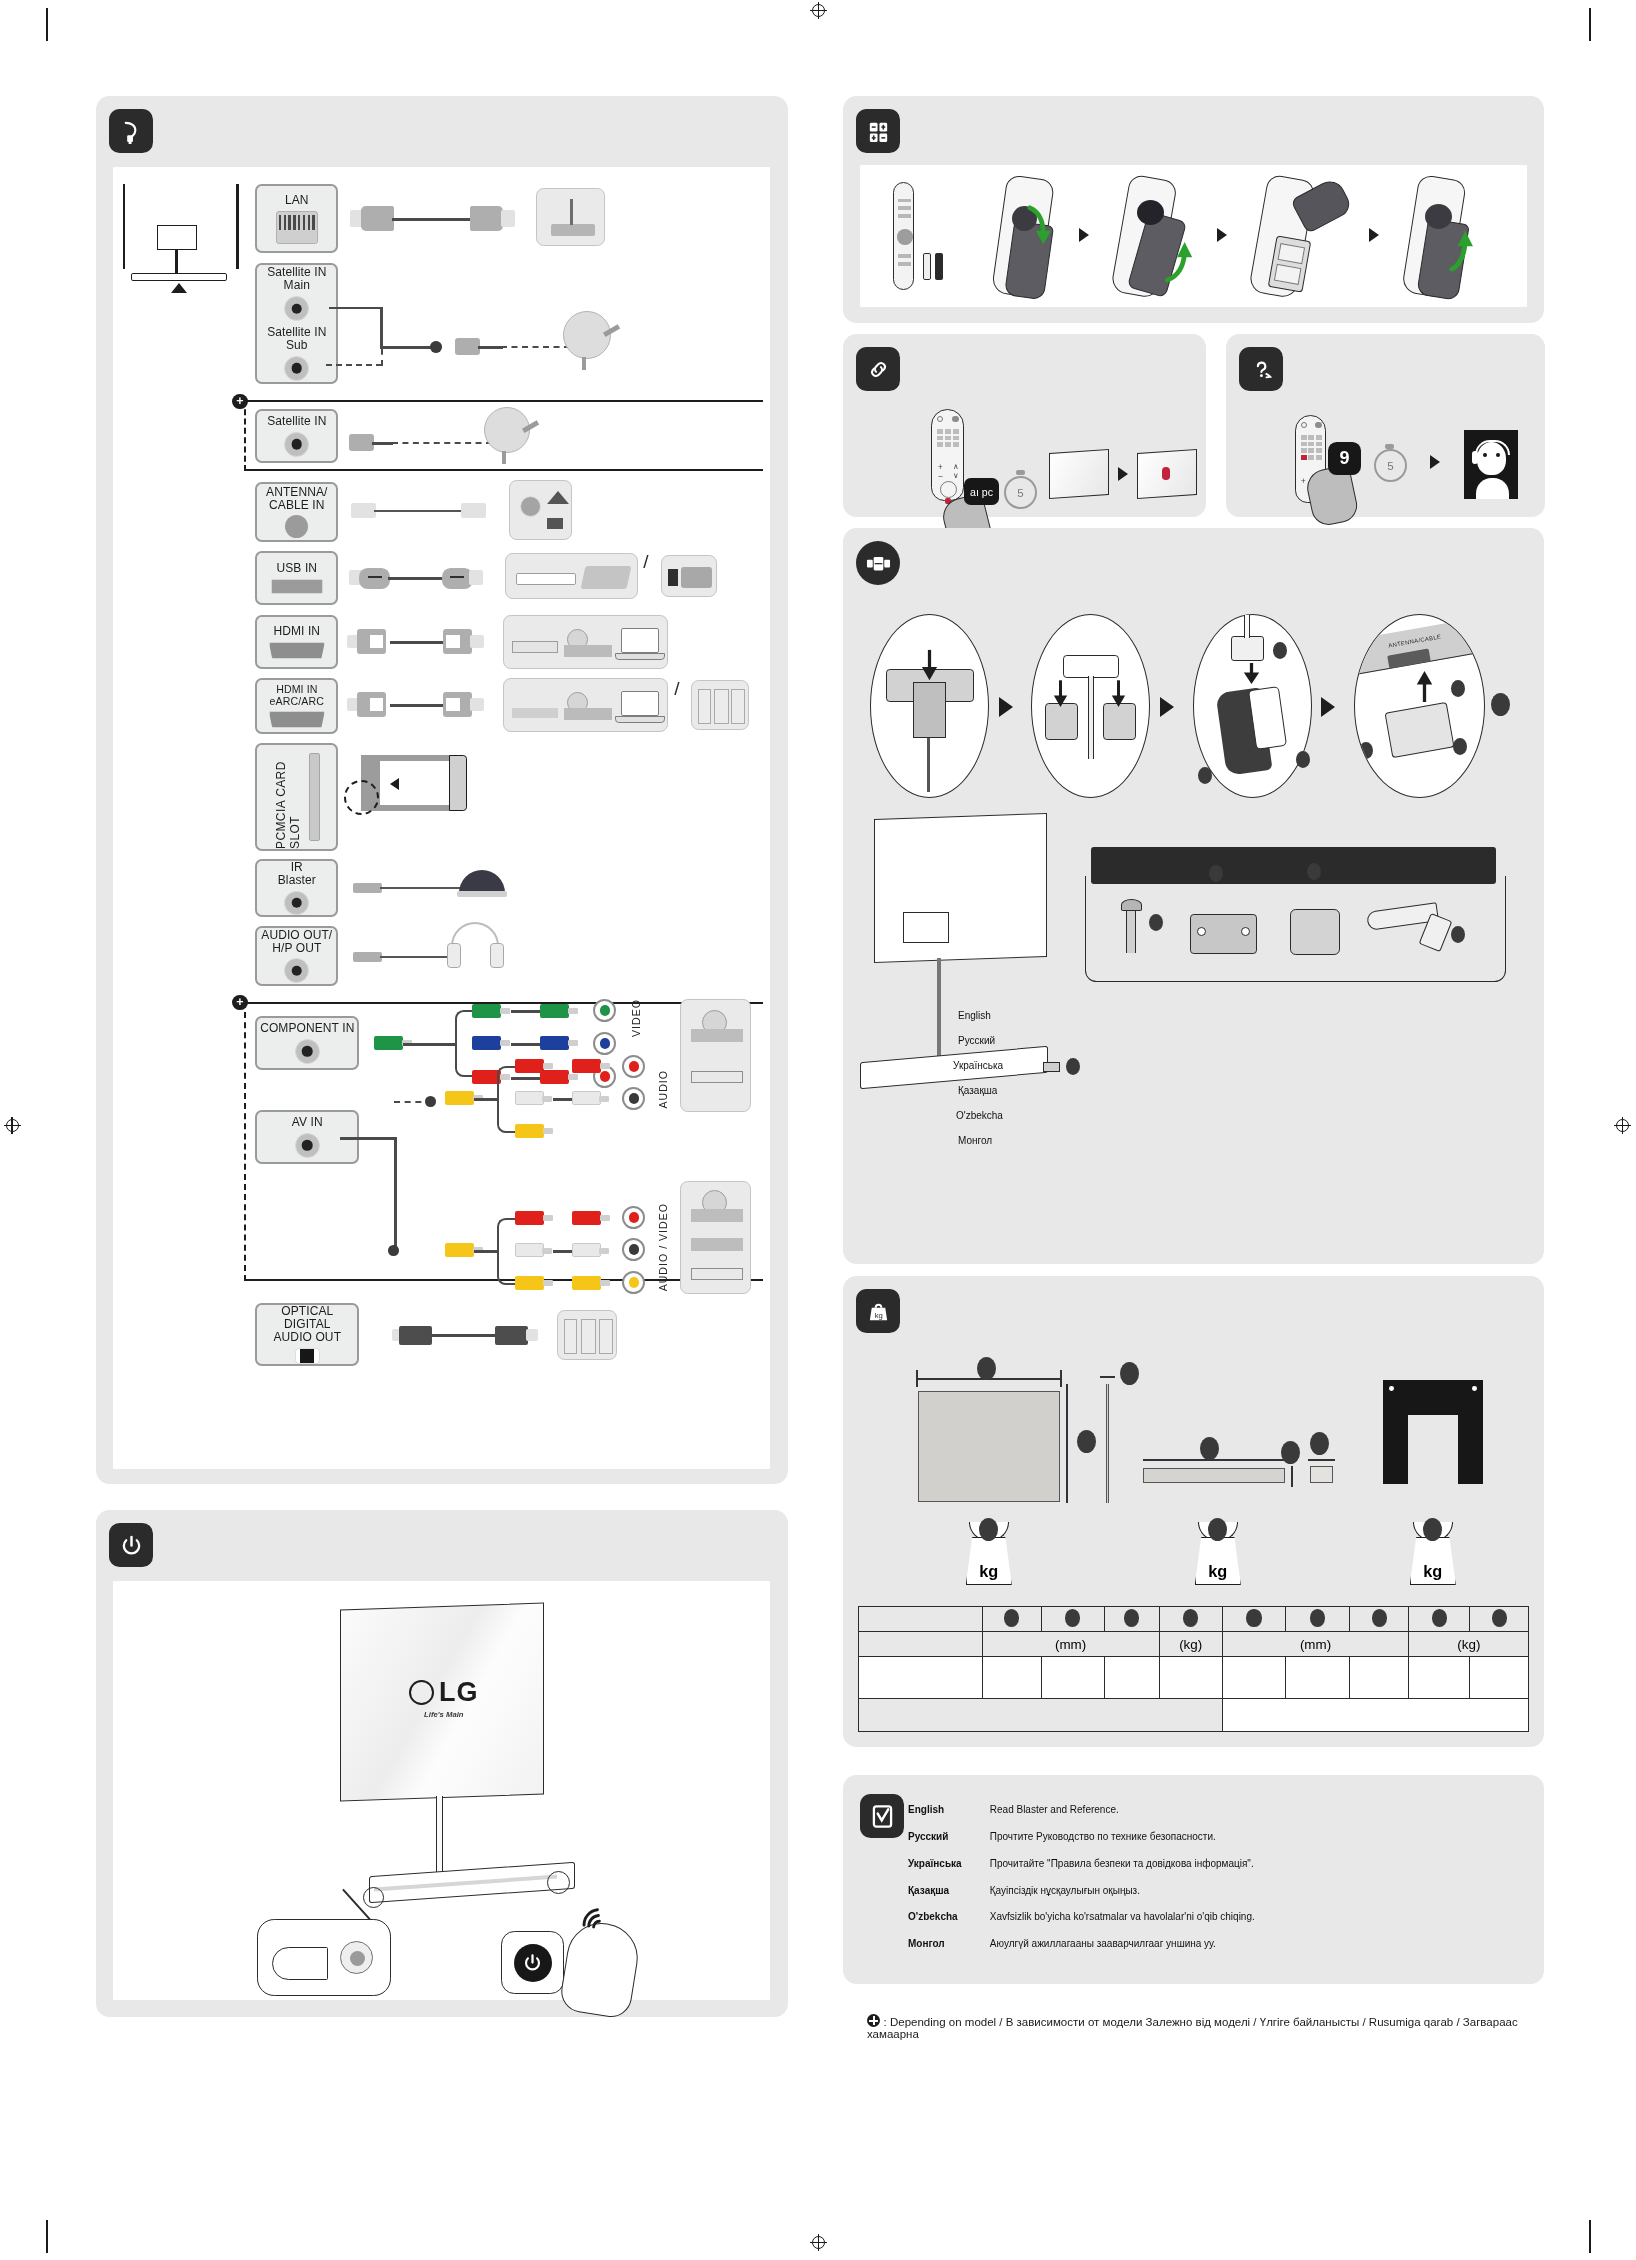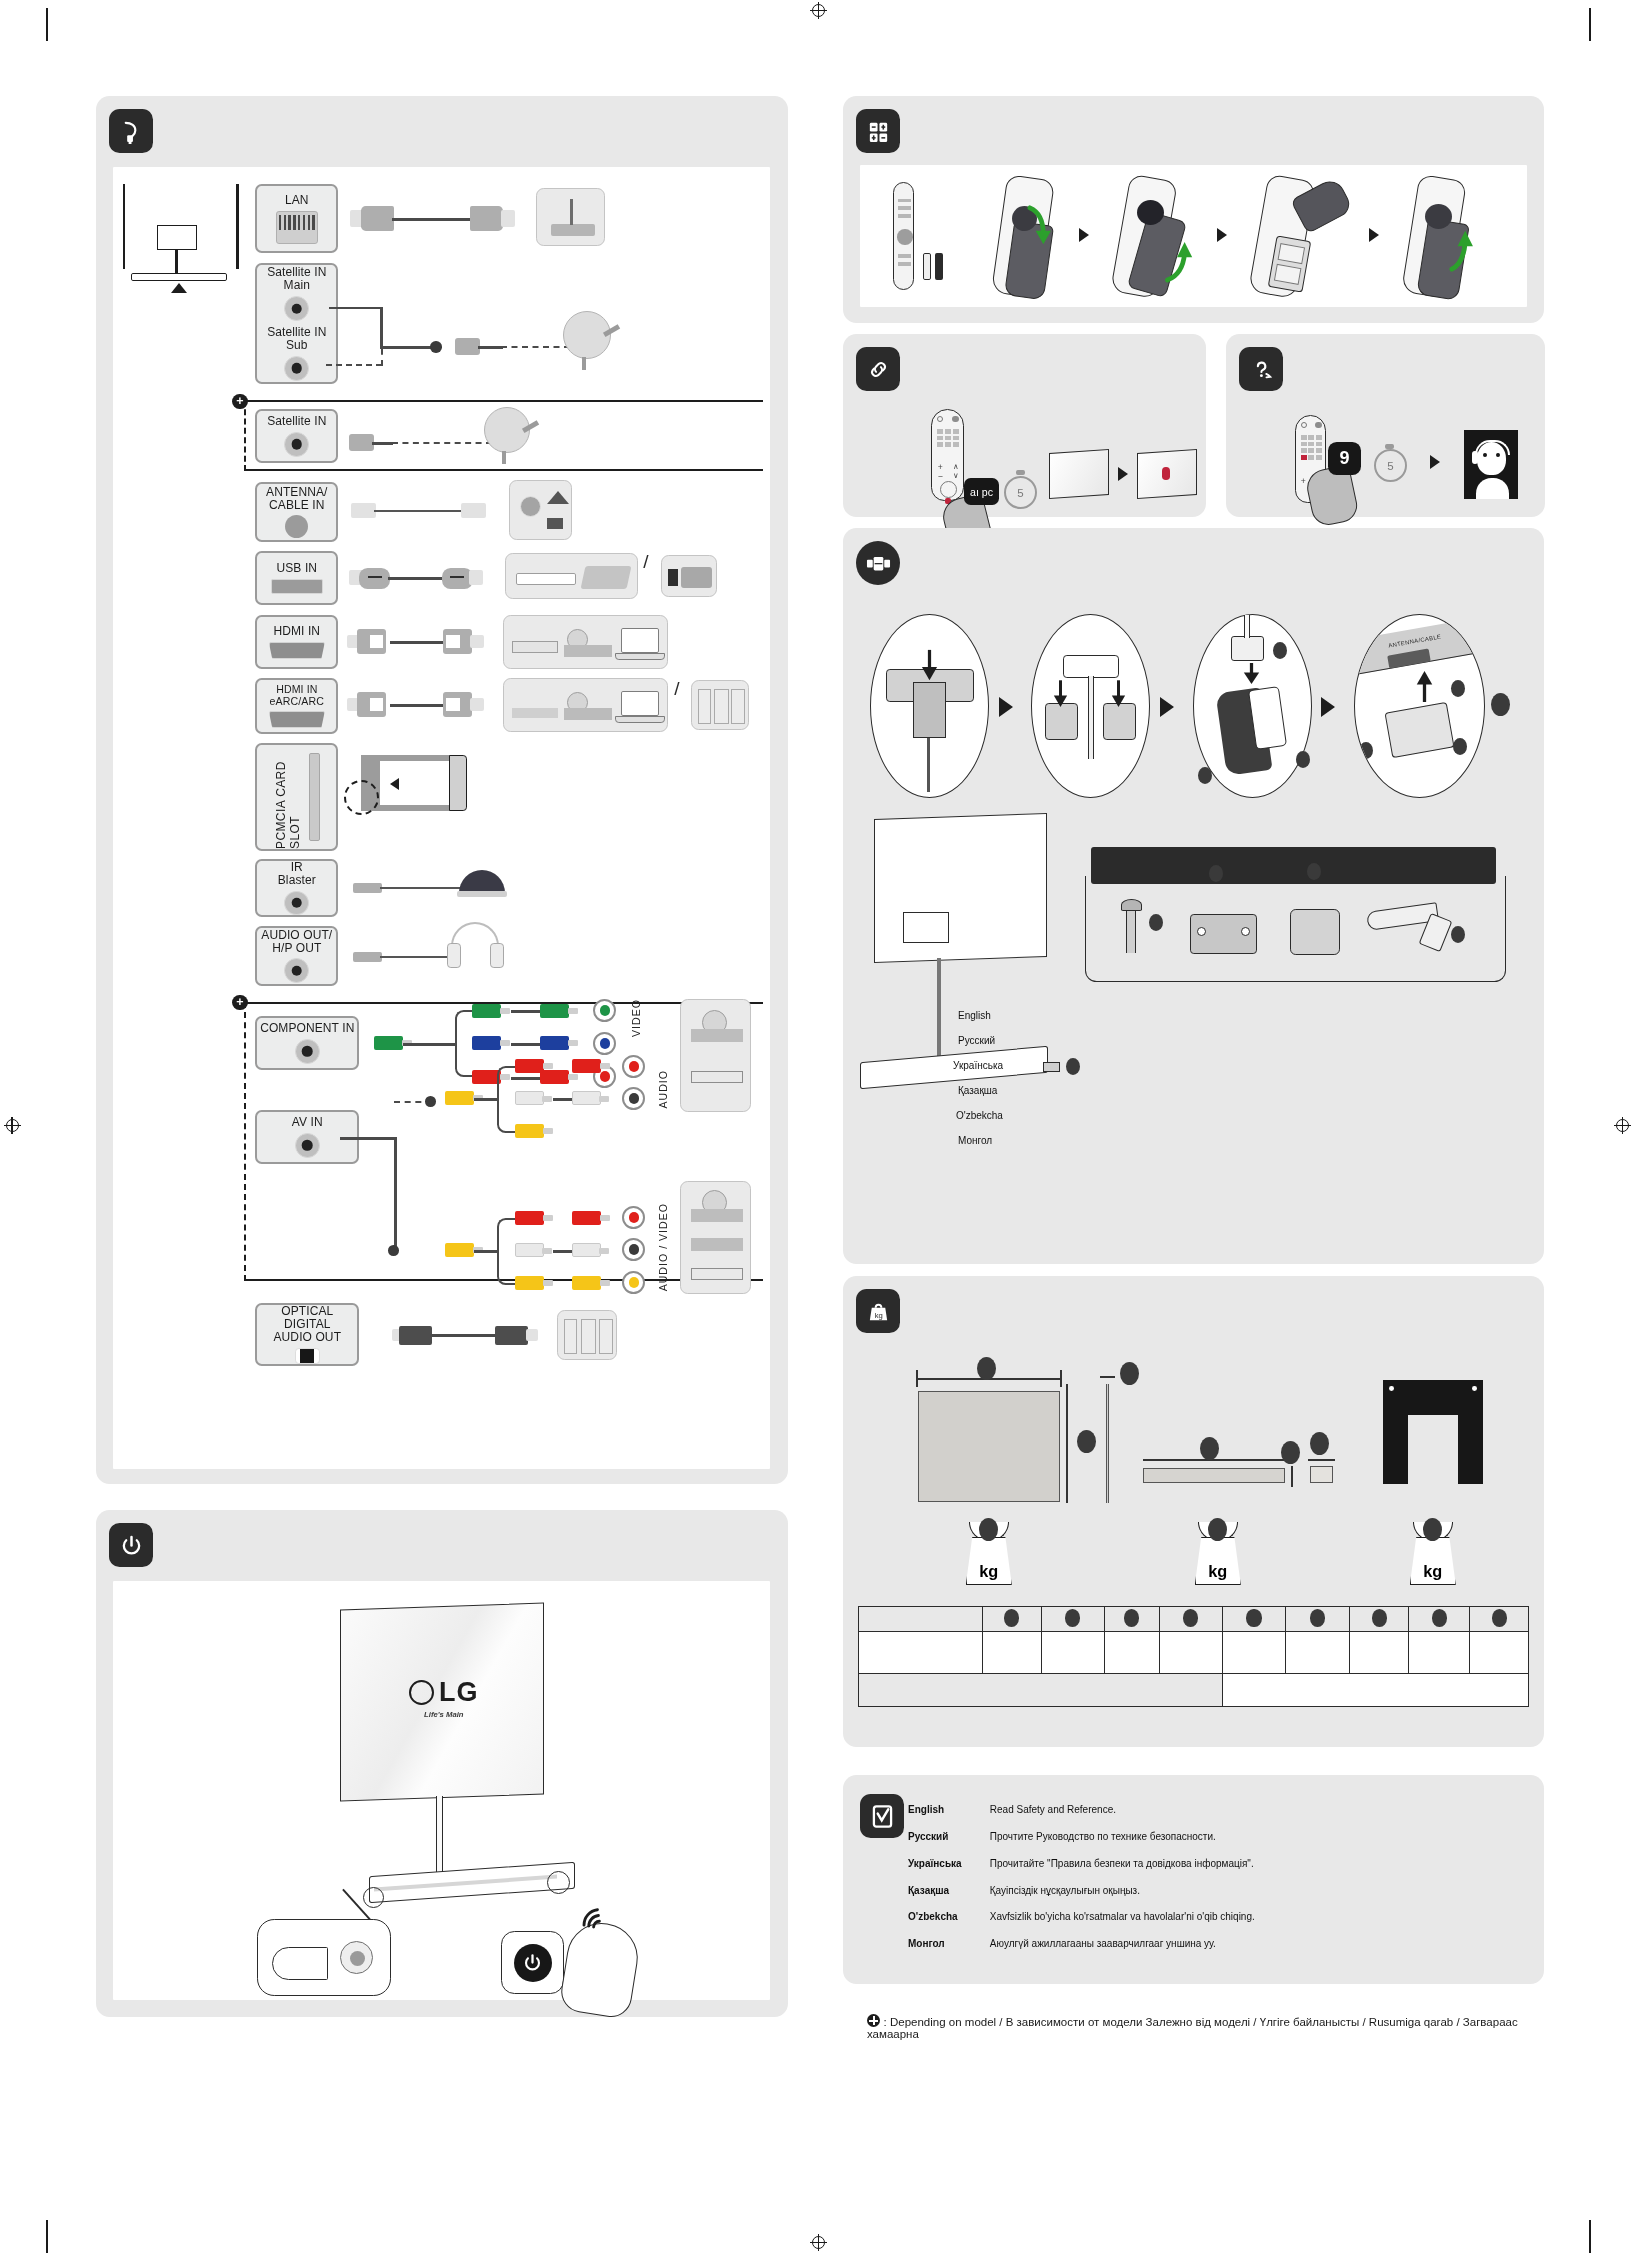--- a/index.html
+++ b/index.html
@@ -981,20 +981,27 @@
         <td class="hdr-cell" style="width:117px;"></td>
         <td class="dot-cell" style="width:56px;"><span class="dot"></span></td>
         <td class="dot-cell" style="width:60px;"><span class="dot"></span></td>
         <td class="dot-cell" style="width:52px;"><span class="dot"></span></td>
         <td class="dot-cell" style="width:60px;"><span class="dot"></span></td>
         <td class="dot-cell" style="width:60px;"><span class="dot"></span></td>
         <td class="dot-cell" style="width:61px;"><span class="dot"></span></td>
         <td class="dot-cell" style="width:56px;"><span class="dot"></span></td>
         <td class="dot-cell" style="width:58px;"><span class="dot"></span></td>
         <td class="dot-cell" style="width:56px;"><span class="dot"></span></td>
+      </tr>
+      <tr>
+        <td class="hdr-cell"></td>
+        <td class="hdr-cell" colspan="3">(mm)</td>
+        <td class="hdr-cell">(kg)</td>
+        <td class="hdr-cell" colspan="3">(mm)</td>
+        <td class="hdr-cell" colspan="2">(kg)</td>
       </tr>
       <tr>
         <td style="height:42px;"></td>
         <td></td>
         <td></td>
         <td></td>
         <td></td>
         <td></td>
         <td></td>
         <td></td>
@@ -1012,21 +1019,21 @@
   <div class="section" style="left:843px; top:1775px; width:701px; height:209px;">
     <div class="sec-icon" style="left:17.3px; top:19px; border:2.9px solid #2b2b2b; background:#2b2b2b;">
       <svg width="21" height="23" viewBox="0 0 22 24">
         <rect x="2" y="1.5" width="18" height="21" rx="2.5" fill="none" stroke="#fff" stroke-width="2.4"></rect>
         <path d="M6 9l4.2 7L17 4.5" stroke="#fff" stroke-width="2.6" fill="none" stroke-linecap="round"></path>
       </svg>
     </div>
 
     <div class="lang-row" style="left:65px;  top:29px; width:634px;">
       <span class="lang-name" style="display:inline-block;width:79px;">English</span>
-      <span class="lang-txt">Read Safety and Reference.</span>
+      <span class="lang-txt">Read Blaster and Reference.</span>
     </div>
     <div class="lang-row" style="left:65px;  top:56px; width:634px;">
       <span class="lang-name" style="display:inline-block;width:79px;">Русский</span>
       <span class="lang-txt">Прочтите Руководство по технике безопасности.</span>
     </div>
     <div class="lang-row" style="left:65px;  top:83px; width:634px;">
       <span class="lang-name" style="display:inline-block;width:79px;">Українська</span>
       <span class="lang-txt">Прочитайте "Правила безпеки та довідкова інформація".</span>
     </div>
     <div class="lang-row" style="left:65px;  top:110px; width:634px;">

